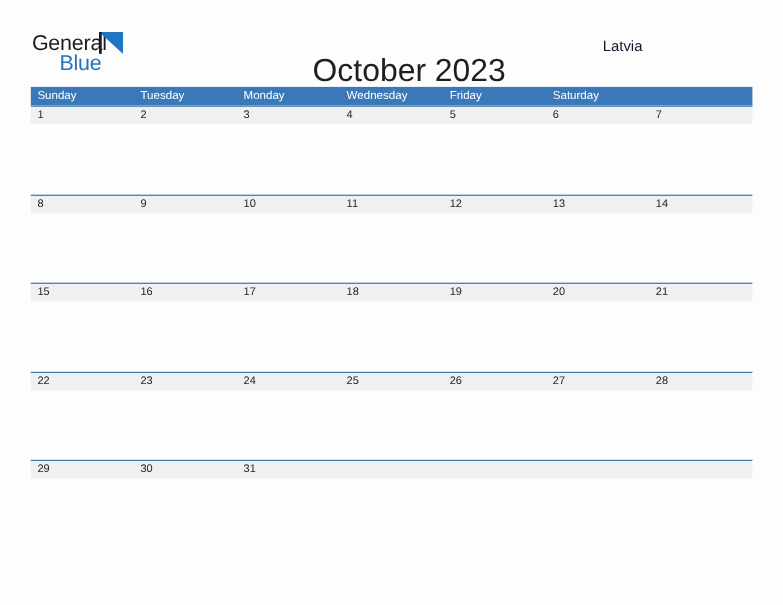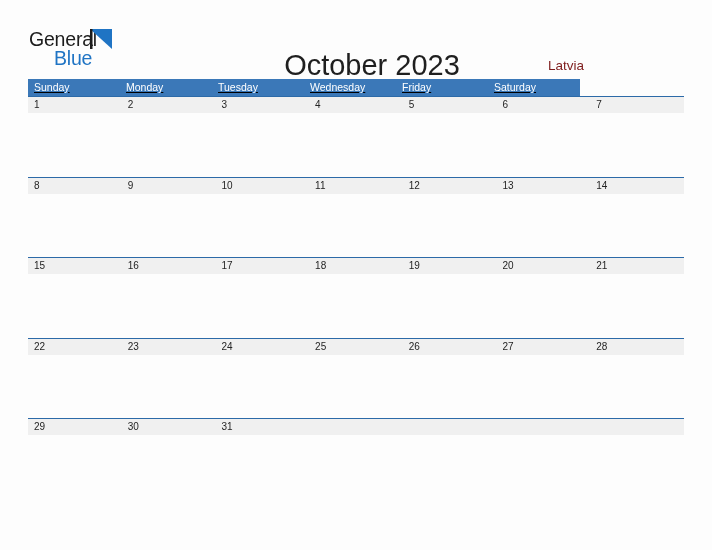--- a/index.html
+++ b/index.html
@@ -73,40 +73,39 @@
     font-size: 29px;
     line-height: 36px;
     color: #1f1f1f;
     font-family: "Liberation Sans", sans-serif;
     font-weight: normal;
     margin: 16px;
   }
   .country {
     position: absolute;
     right: 28px;
-    top: 57px;
+    top: 33px;
     font-size: 13.5px;
     line-height: 18px;
-    color: #7f1d1d;
+    color: #0f172a;
     text-align: right;
   }
 
   
   .calendar {
     position: absolute;
     left: 28px;
     top: 79px;
     width: 656px;
   }
   .dow-row {
     display: flex;
-    width: 552px;
+    width: 656px;
     height: 17px;
     background: #3b78b8;
-    text-decoration: underline;
   }
   .dow-cell {
     width: 93.714px;
     box-sizing: border-box;
     padding-left: 6px;
     color: #ffffff;
     font-size: 10.5px;
     line-height: 17px;
     white-space: nowrap;
     overflow: hidden;
@@ -169,22 +168,22 @@
     <h1 class="cal-title">October 2023</h1>
 
     <div class="country">Latvia</div>
 
   </div>
 
   <div class="calendar">
 
     <div class="dow-row">
       <div class="dow-cell">Sunday</div>
+      <div class="dow-cell">Tuesday</div>
       <div class="dow-cell">Monday</div>
-      <div class="dow-cell">Tuesday</div>
       <div class="dow-cell">Wednesday</div>
       <div class="dow-cell">Friday</div>
       <div class="dow-cell">Saturday</div>
     </div>
 
     <div class="week-row">
       <div class="band">
         <div class="day-cell">1</div>
         <div class="day-cell">2</div>
         <div class="day-cell">3</div>

